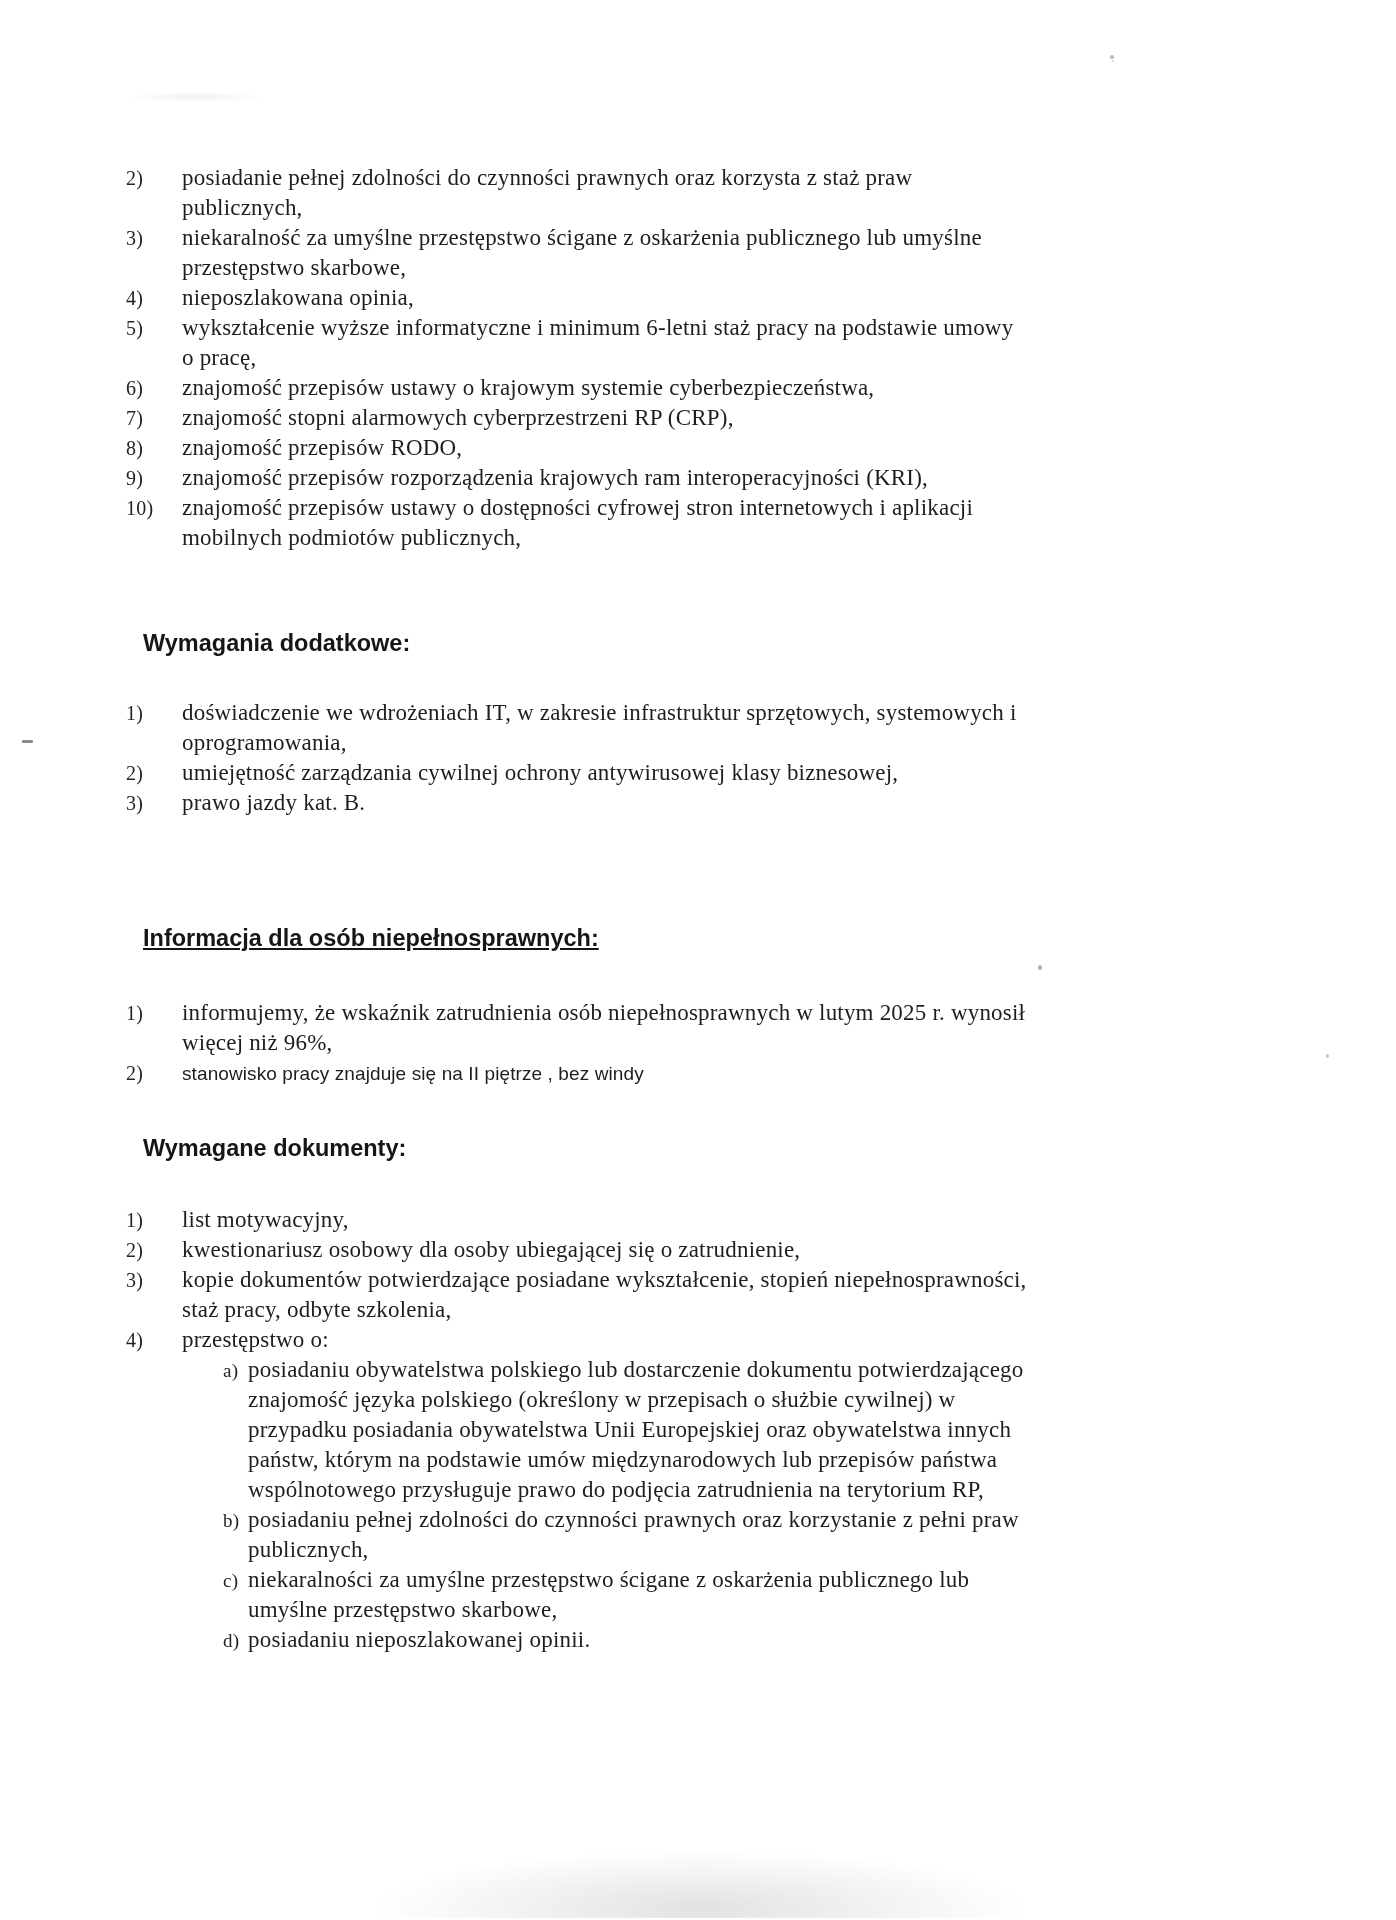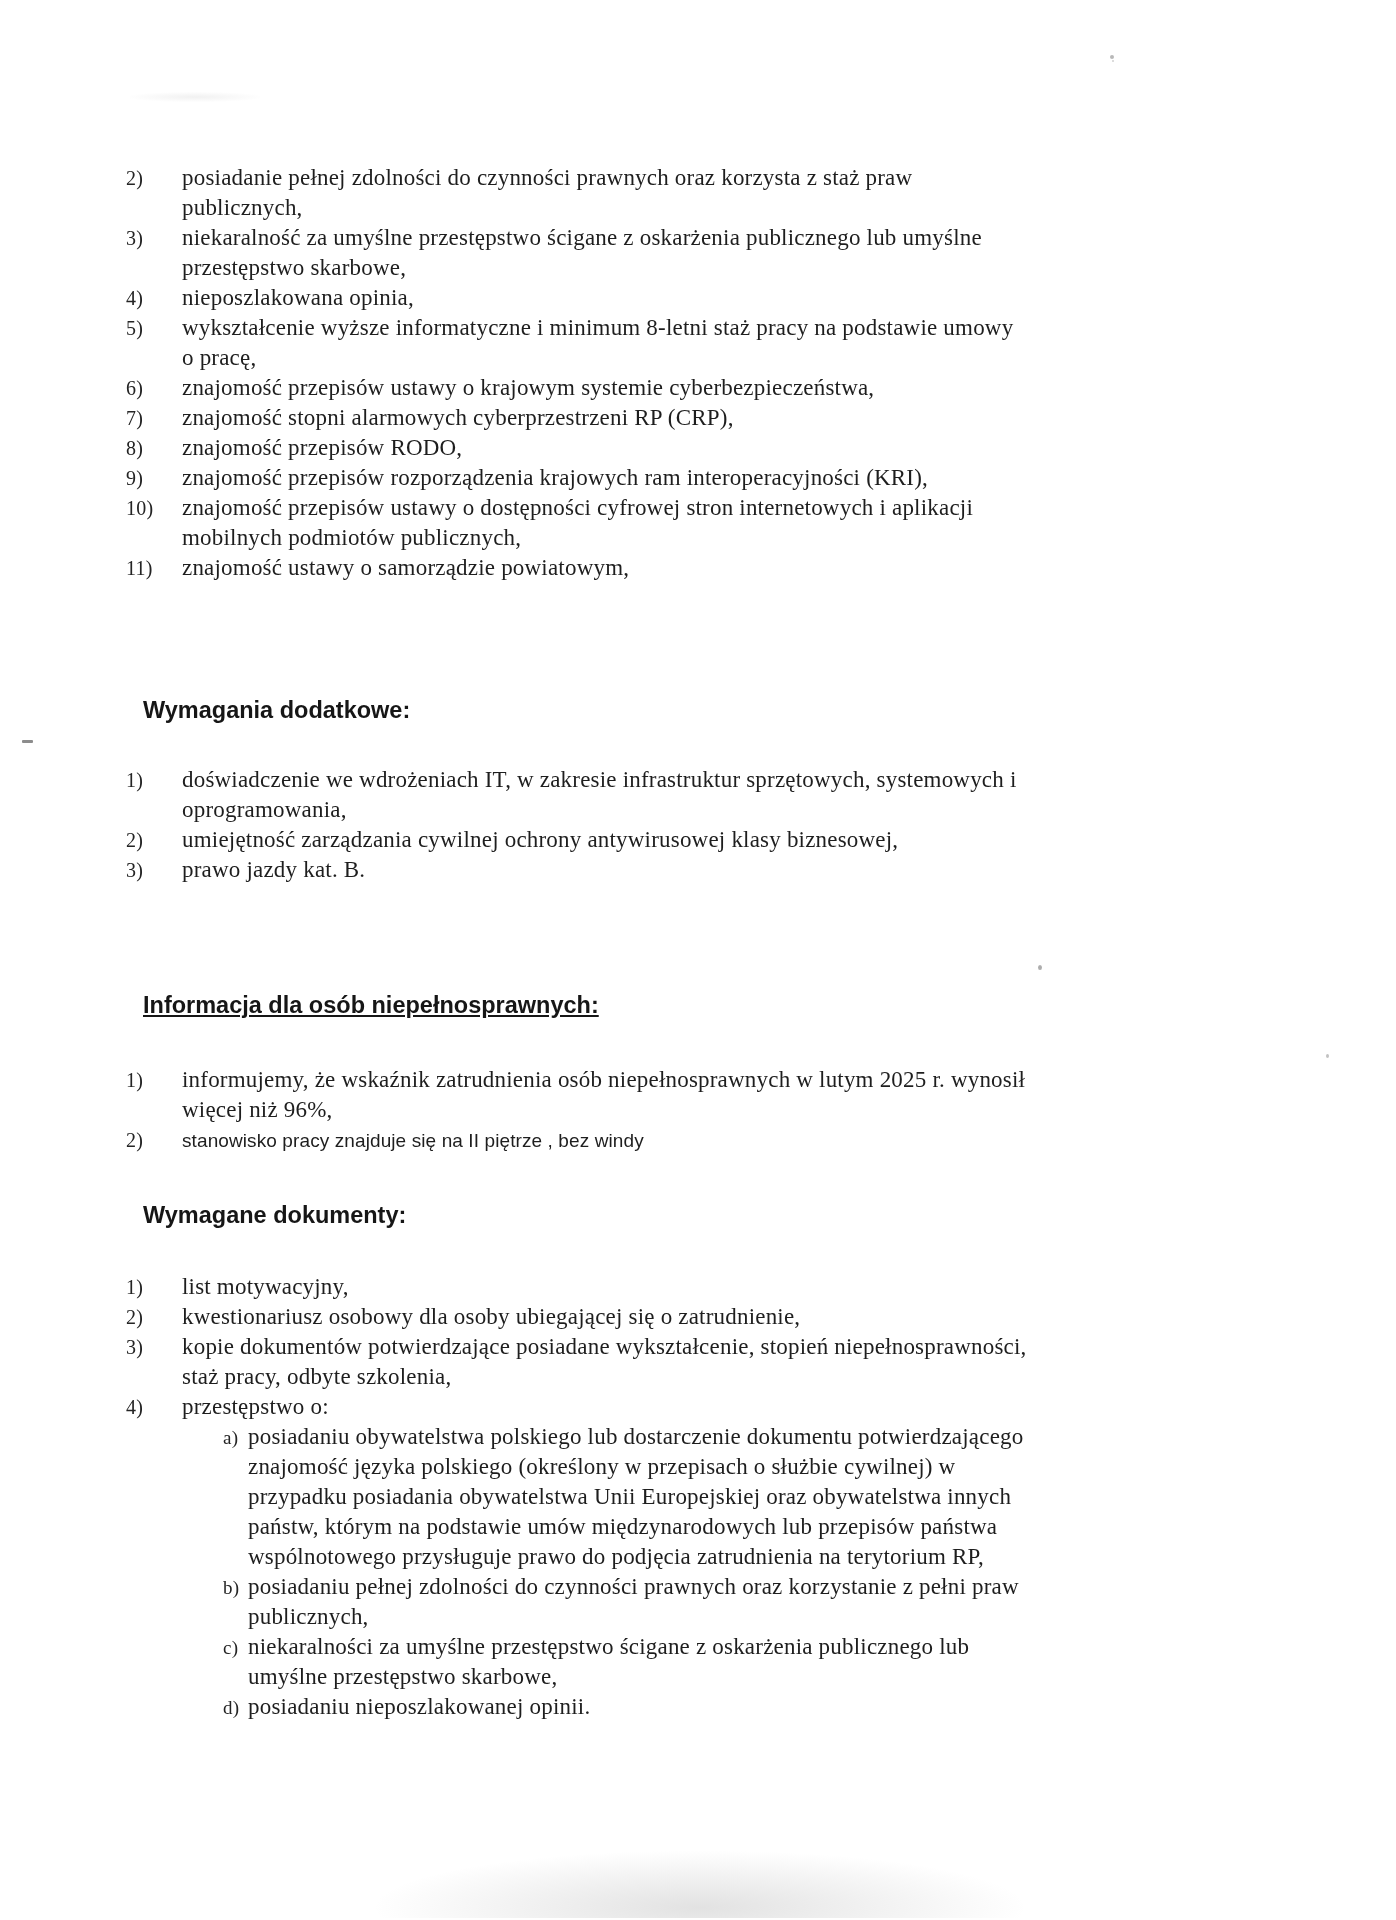--- a/index.html
+++ b/index.html
@@ -48,21 +48,21 @@
   
   .heading {
     font-family: "Liberation Sans", sans-serif;
     font-weight: 700;
     font-size: 23.5px;
     line-height: 30px;
     margin-left: 17px;
     color: #161616;
   }
   
-  .sec-1 { margin-top: 112px; }
+  .sec-1 { margin-top: 75px; }
   .sec-2 { margin-top: 40px; }
   .sec-3 { margin-top: 105px; text-decoration: underline; }
   .sec-4 { margin-top: 45px; }
   .sec-5 { margin-top: 44px; }
   .sec-6 { margin-top: 42px; }
   
   .artifact { position: absolute; pointer-events: none; }
   .speck-1 { left: 1110px; top: 55px; width: 4px; height: 4px; background: #9a9a9a; border-radius: 50%; opacity: .7; }
   .margin-dash { left: 22px; top: 740px; width: 11px; height: 3px; background: #6f6f6f; opacity: .8; border-radius: 1px; }
   .speck-2 { left: 1038px; top: 965px; width: 4px; height: 5px; background: #8a8a8a; border-radius: 50%; opacity: .7; }
@@ -92,21 +92,21 @@
           <span class="marker">3)</span>
           <span class="text">niekaralność za umyślne przestępstwo ścigane z oskarżenia publicznego lub umyślne
 przestępstwo skarbowe,</span>
         </div>
         <div class="item">
           <span class="marker">4)</span>
           <span class="text">nieposzlakowana opinia,</span>
         </div>
         <div class="item">
           <span class="marker">5)</span>
-          <span class="text">wykształcenie wyższe informatyczne i minimum 8-letni staż pracy na podstawie umowy
+          <span class="text">wykształcenie wyższe informatyczne i minimum 6-letni staż pracy na podstawie umowy
 o pracę,</span>
         </div>
         <div class="item">
           <span class="marker">6)</span>
           <span class="text">znajomość przepisów ustawy o krajowym systemie cyberbezpieczeństwa,</span>
         </div>
         <div class="item">
           <span class="marker">7)</span>
           <span class="text">znajomość stopni alarmowych cyberprzestrzeni RP (CRP),</span>
         </div>
@@ -115,24 +115,20 @@
           <span class="text">znajomość przepisów RODO,</span>
         </div>
         <div class="item">
           <span class="marker">9)</span>
           <span class="text">znajomość przepisów rozporządzenia krajowych ram interoperacyjności (KRI),</span>
         </div>
         <div class="item">
           <span class="marker">10)</span>
           <span class="text">znajomość przepisów ustawy o dostępności cyfrowej stron internetowych i aplikacji
 mobilnych podmiotów publicznych,</span>
-        </div>
-        <div class="item">
-          <span class="marker">11)</span>
-          <span class="text">znajomość ustawy o samorządzie powiatowym,</span>
         </div>
       </div>
       <div class="heading sec-1">Wymagania dodatkowe:</div>
       <div class="list sec-2">
         <div class="item">
           <span class="marker">1)</span>
           <span class="text">doświadczenie we wdrożeniach IT, w zakresie infrastruktur sprzętowych, systemowych i
 oprogramowania,</span>
         </div>
         <div class="item">

